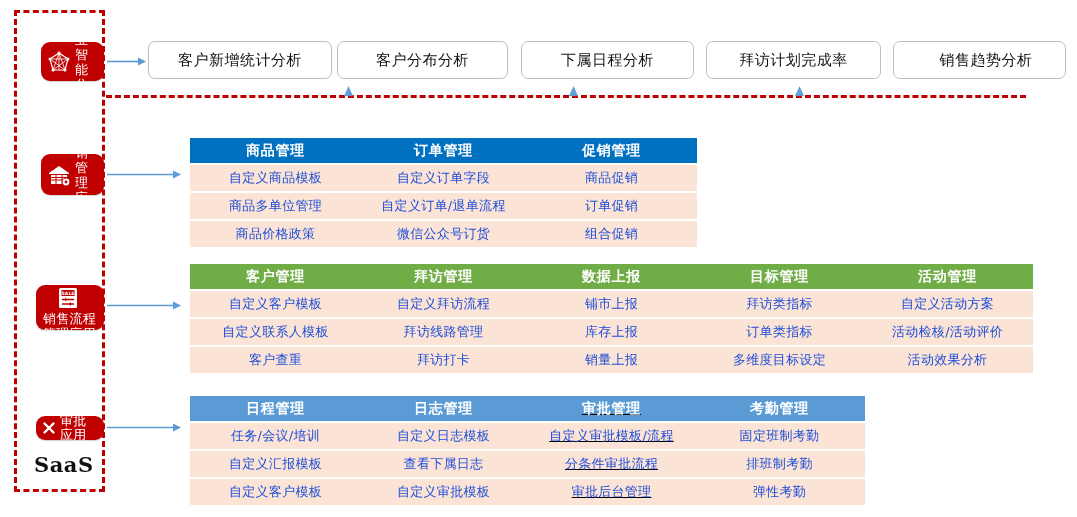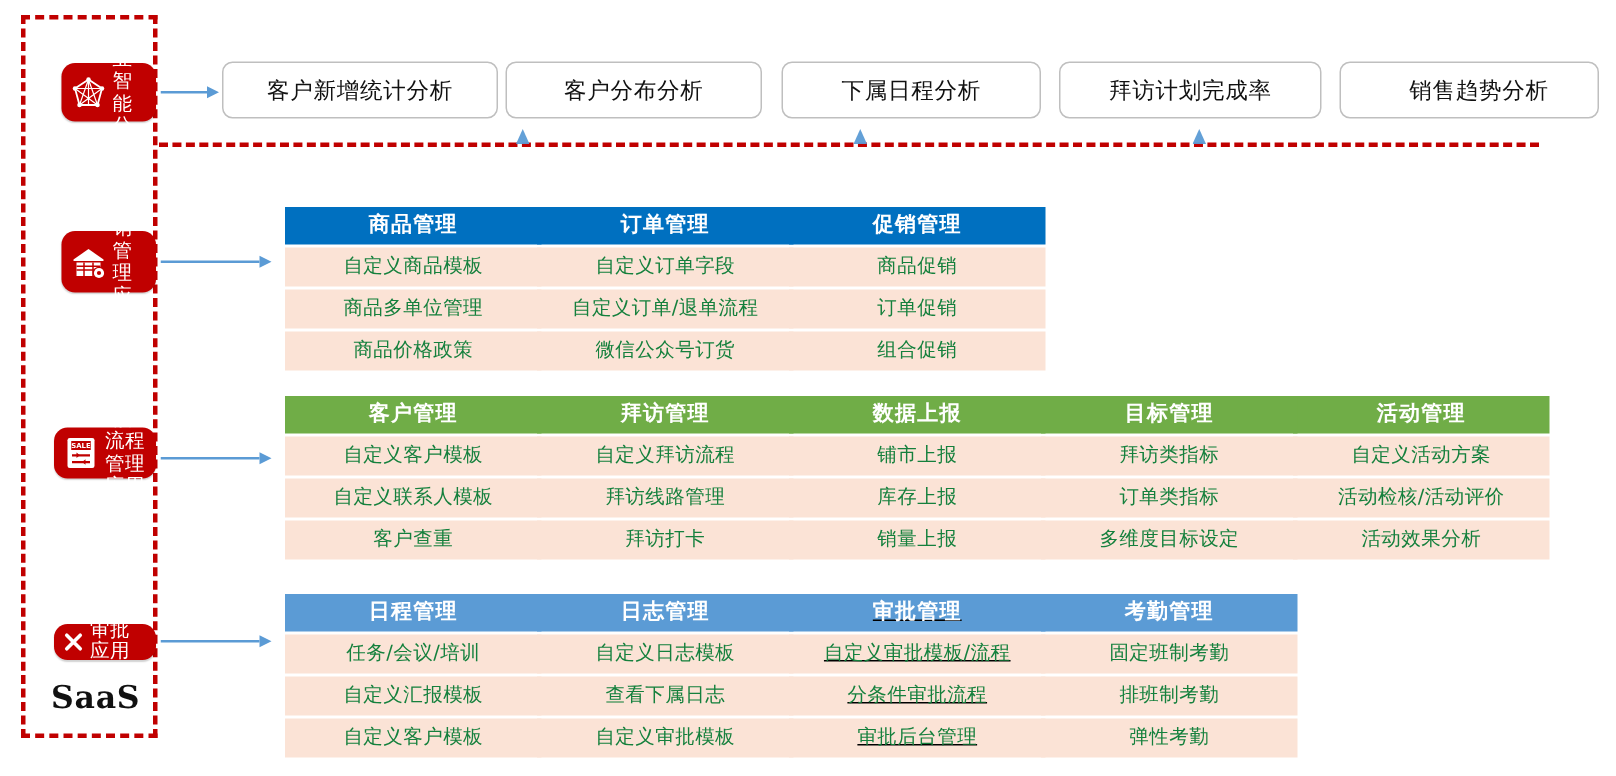--- a/index.html
+++ b/index.html
@@ -41,21 +41,21 @@
     width:26px;height:26px;flex:0 0 26px;
     display:flex;align-items:center;justify-content:center;
     margin-right:3px;
   }
   .badge .b-text{
     font-size:13px;line-height:15px;font-weight:normal;
     white-space:pre-line;letter-spacing:.3px;
   }
   .badge.b1{left:41px;top:42px;width:63px;height:39px;}
   .badge.b2{left:41px;top:154px;width:63px;height:41px;}
-  .badge.b3{left:36px;top:285px;width:68px;height:34px;}
+  .badge.b3{left:36px;top:285px;width:68px;height:45px;flex-direction:column;}
   .badge.b4{left:36px;top:416px;width:68px;height:24px;}
   .badge.b4 .b-text{font-size:13px;line-height:14px;}
   .badge.b4 .b-icon{width:16px;flex:0 0 16px;height:16px;}
 
   
   .arrow{
     position:absolute;height:11px;
     display:block;
   }
 
@@ -85,21 +85,21 @@
 
   
   .card{position:absolute;width:171px;}
   .card .c-head{
     height:25px;line-height:25px;text-align:center;
     color:#ffffff;font-size:14px;font-weight:bold;letter-spacing:.8px;
   }
   .card .c-item{
     height:26px;line-height:26px;text-align:center;
     background:#FBE3D6;
-    color:#15803d;font-size:13px;
+    color:#1d4ed8;font-size:13px;
     margin-top:2px;
     letter-spacing:.3px;
   }
   .head-blue{background:#0070C0;}
   .head-green{background:#70AD47;}
   .head-lblue{background:#5B9BD5;}
 </style>
 </head>
 <body>
 

